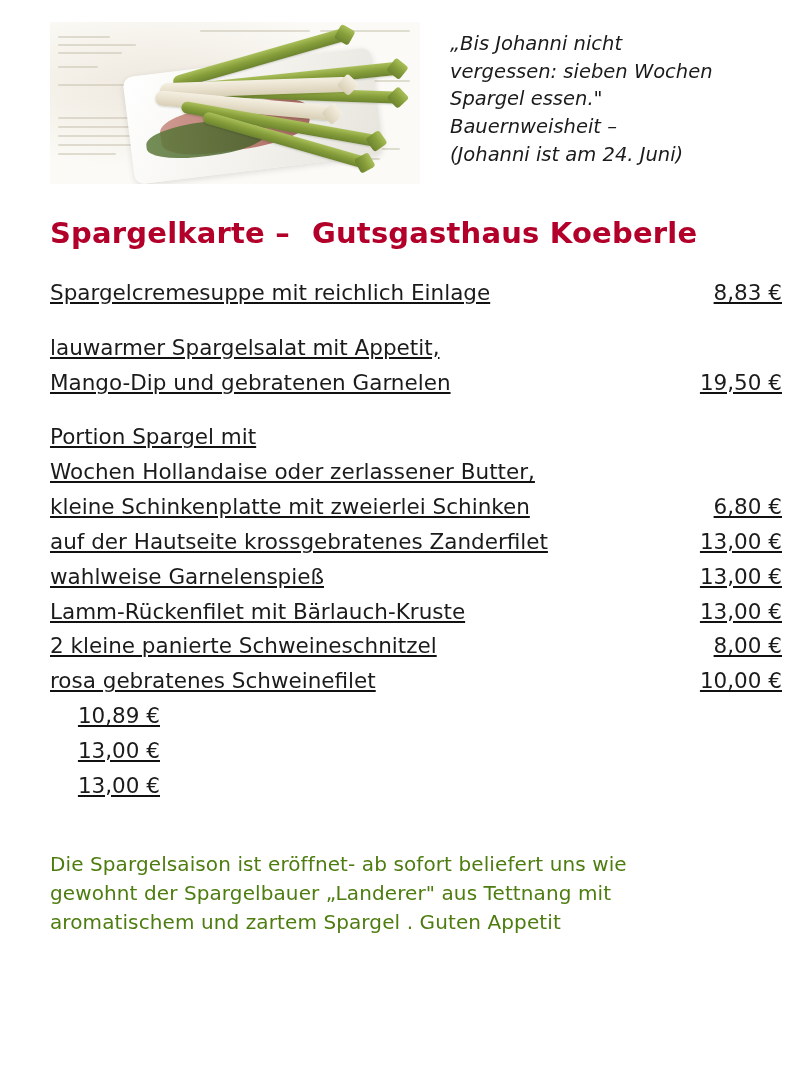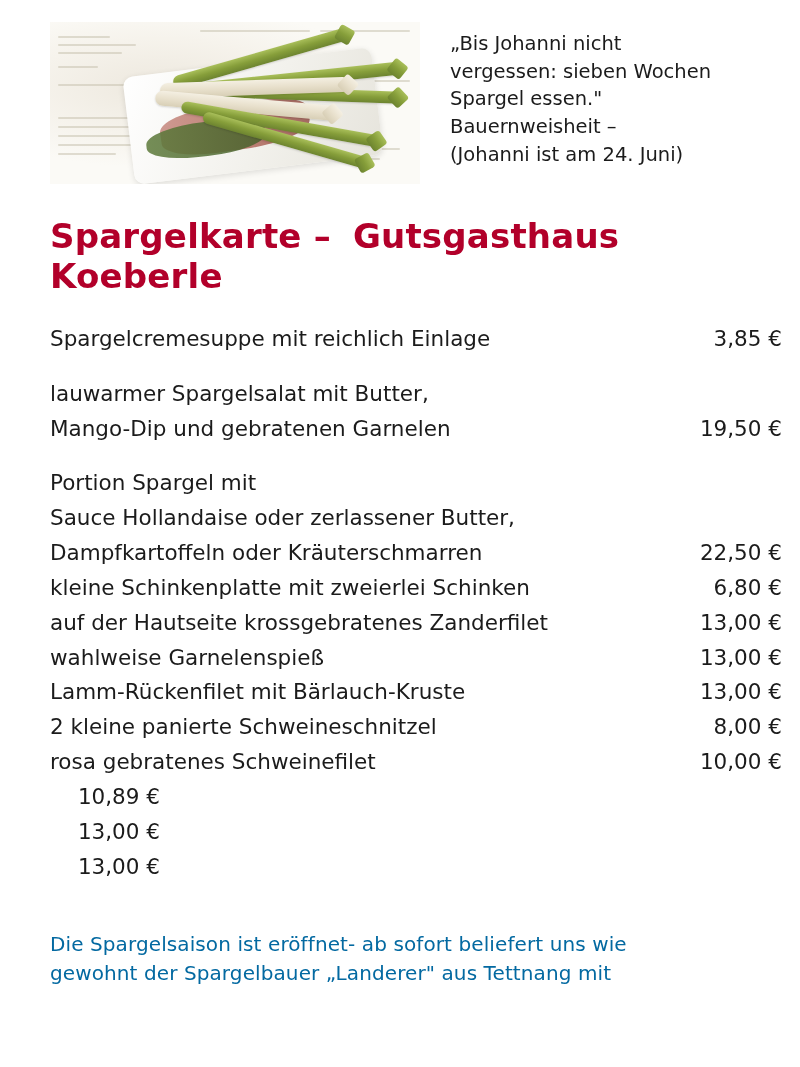--- a/index.html
+++ b/index.html
@@ -122,36 +122,37 @@
 
   
   .quote {
     flex: 1 1 auto;
     padding-left: 30px;
     padding-top: 8px;
     font-size: 19.5px;
     line-height: 1.42;
     color: #1b1b1b;
   }
-  .quote div { white-space: nowrap; }
+  .quote div { white-space: nowrap; font-style: italic; }
 
   
   .title {
     margin: 32px 0 0 50px;
-    font-size: 34px;
+    font-size: 29px;
     font-weight: bold;
     color: #b2002a;
     letter-spacing: .2px;
   }
   .title .sep { display: inline-block; width: 22px; }
 
   
   .menu {
     margin: 26px 18px 0 50px;
     width: 732px;
+    text-decoration: underline;
   }
   .row {
     display: flex;
     align-items: baseline;
     font-size: 21.5px;
     line-height: 1.62;
     color: #1b1b1b;
   }
   .row .name { flex: 1 1 auto; padding-right: 16px; }
   .row .price {
@@ -160,21 +161,21 @@
     white-space: nowrap;
   }
   .group { margin-bottom: 0; }
   .gap-md { height: 20px; }
 
   
   .footer {
     margin: 46px 22px 0 50px;
     font-size: 20px;
     line-height: 1.45;
-    color: #0369a1;
+    color: #4d7c0f;
     letter-spacing: .1px;
   }
   .footer div { white-space: nowrap; }
 </style>
 </head>
 <body>
 
 <div class="page">
 
   <div class="header">
@@ -235,51 +236,47 @@
 
   <div class="title">
     <span>Spargelkarte –</span><span class="sep"></span><span>Gutsgasthaus Koeberle</span>
   </div>
 
   <div class="menu">
 
     <div class="group">
       <div class="row">
         <span class="name">Spargelcremesuppe mit reichlich Einlage</span>
-        <span class="price">3,85 €</span>
+        <span class="price">8,83 €</span>
       </div>
     </div>
 
     <div class="gap-md"></div>
 
     <div class="group">
       <div class="row">
-        <span class="name">lauwarmer Spargelsalat mit Butter,</span>
+        <span class="name">lauwarmer Spargelsalat mit Appetit,</span>
         <span class="price"></span>
       </div>
       <div class="row">
         <span class="name">Mango-Dip und gebratenen Garnelen</span>
         <span class="price">19,50 €</span>
       </div>
     </div>
 
     <div class="gap-md"></div>
 
     <div class="group">
       <div class="row">
         <span class="name">Portion Spargel mit</span>
         <span class="price"></span>
       </div>
       <div class="row">
-        <span class="name">Sauce Hollandaise oder zerlassener Butter,</span>
+        <span class="name">Wochen Hollandaise oder zerlassener Butter,</span>
         <span class="price"></span>
-      </div>
-      <div class="row">
-        <span class="name">Dampfkartoffeln oder Kräuterschmarren</span>
-        <span class="price">22,50 €</span>
       </div>
       <div class="row">
         <span class="name">kleine Schinkenplatte mit zweierlei Schinken</span>
         <span class="price">6,80 €</span>
       </div>
       <div class="row">
         <span class="name">auf der Hautseite krossgebratenes Zanderfilet</span>
         <span class="price">13,00 €</span>
       </div>
       <div class="row">
@@ -307,15 +304,16 @@
       <div class="row">
         <span class="price">13,00 €</span>
       </div>
     </div>
 
   </div>
 
   <div class="footer">
     <div>Die Spargelsaison ist eröffnet- ab sofort beliefert uns wie</div>
     <div>gewohnt der Spargelbauer „Landerer" aus Tettnang mit</div>
+    <div>aromatischem und zartem Spargel . Guten Appetit</div>
   </div>
 
 </div>
 
 </body></html>

